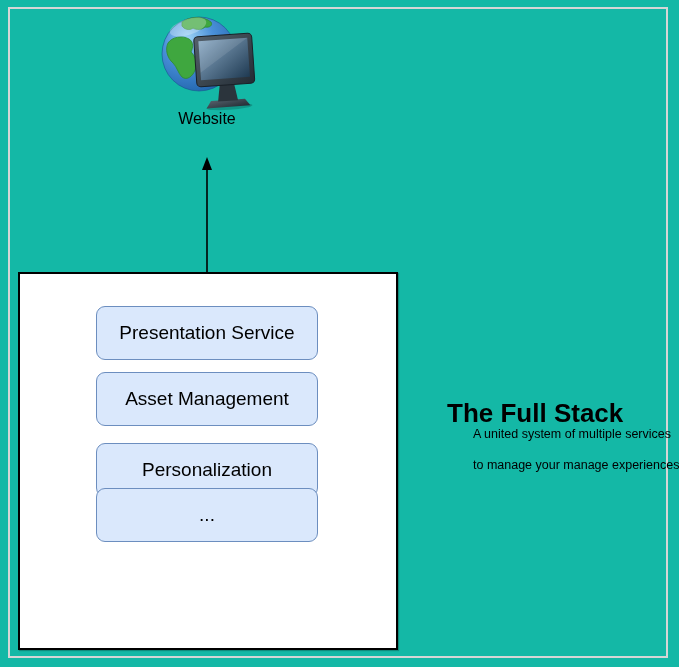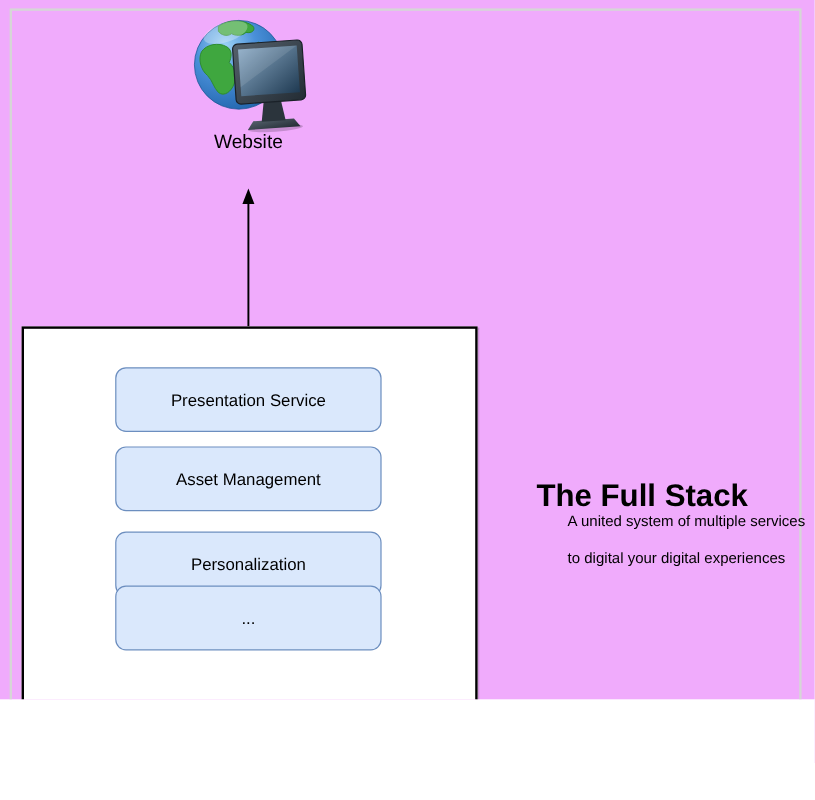--- a/index.html
+++ b/index.html
@@ -5,22 +5,22 @@
   html, body {
     margin: 0;
     padding: 0;
     background: #ffffff;
     font-family: "Liberation Sans", "DejaVu Sans", sans-serif;
     color: #000000;
   }
   .canvas {
     position: relative;
     width: 679px;
-    height: 583px;
-    background: #f0abfc;
+    height: 667px;
+    background: #14b8a6;
     overflow: hidden;
   }
   .page-frame {
     position: absolute;
     left: 8px;
     top: 7px;
     width: 660px;
     height: 651px;
     border: 2px solid #d6d6d6;
     box-sizing: border-box;
@@ -65,21 +65,21 @@
     left: 76px;
     width: 222px;
     height: 54px;
     background: #dae8fc;
     border: 1px solid #6c8ebf;
     border-radius: 9px;
     box-sizing: border-box;
     display: flex;
     align-items: center;
     justify-content: center;
-    font-size: 14px;
+    font-size: 19px;
     text-align: center;
   }
   .stack-item:nth-of-type(1) { top: 32px; }
   .stack-item:nth-of-type(2) { top: 98px; }
   .stack-item:nth-of-type(3) { top: 169px; }
   .stack-item:nth-of-type(4) { top: 214px; }
   .stack-item:nth-of-type(5) { top: 298px; }
   .fullstack-title {
     position: absolute;
     left: 447px;
@@ -151,16 +151,16 @@
   <div class="container-box">
     <div class="stack-item">Presentation Service</div>
     <div class="stack-item">Asset Management</div>
     <div class="stack-item">Personalization</div>
     <div class="stack-item">...</div>
   </div>
 
   <div class="fullstack-title">The Full Stack</div>
   <div class="fullstack-desc">
     <div>A united system of multiple services</div>
-    <div>to digital your digital experiences</div>
+    <div>to manage your manage experiences</div>
   </div>
 
 </div>
 
 </body></html>

